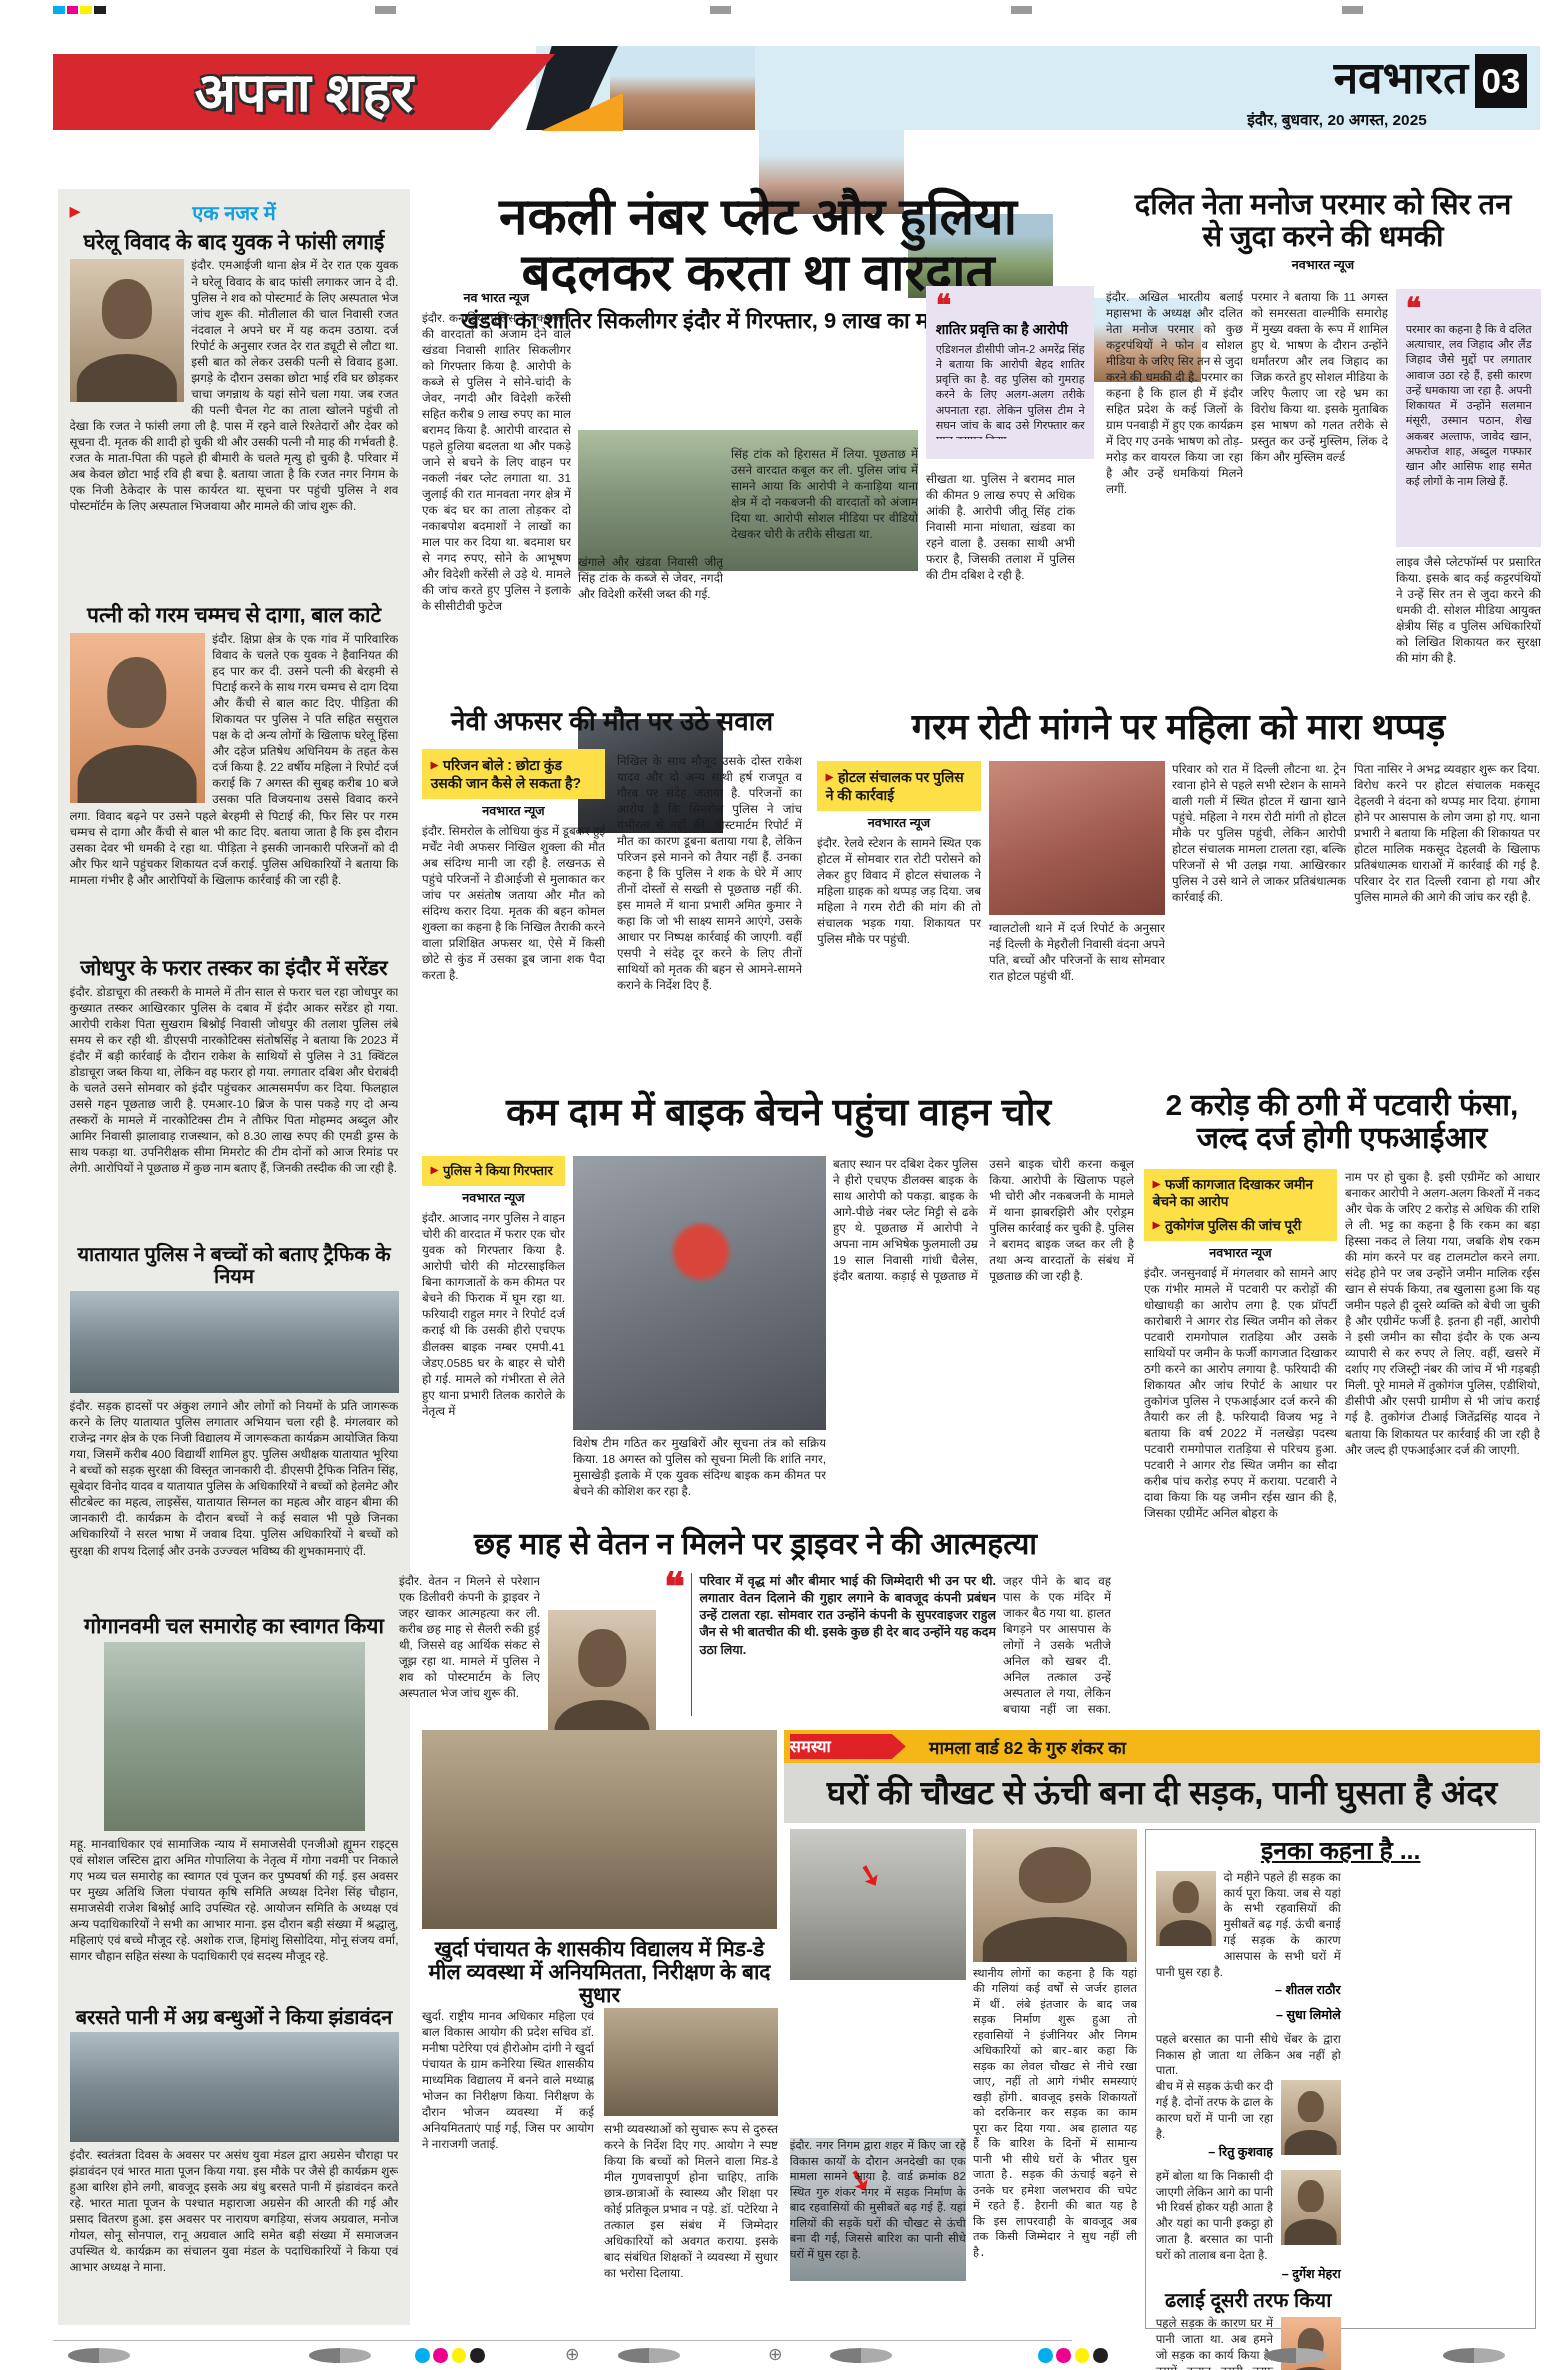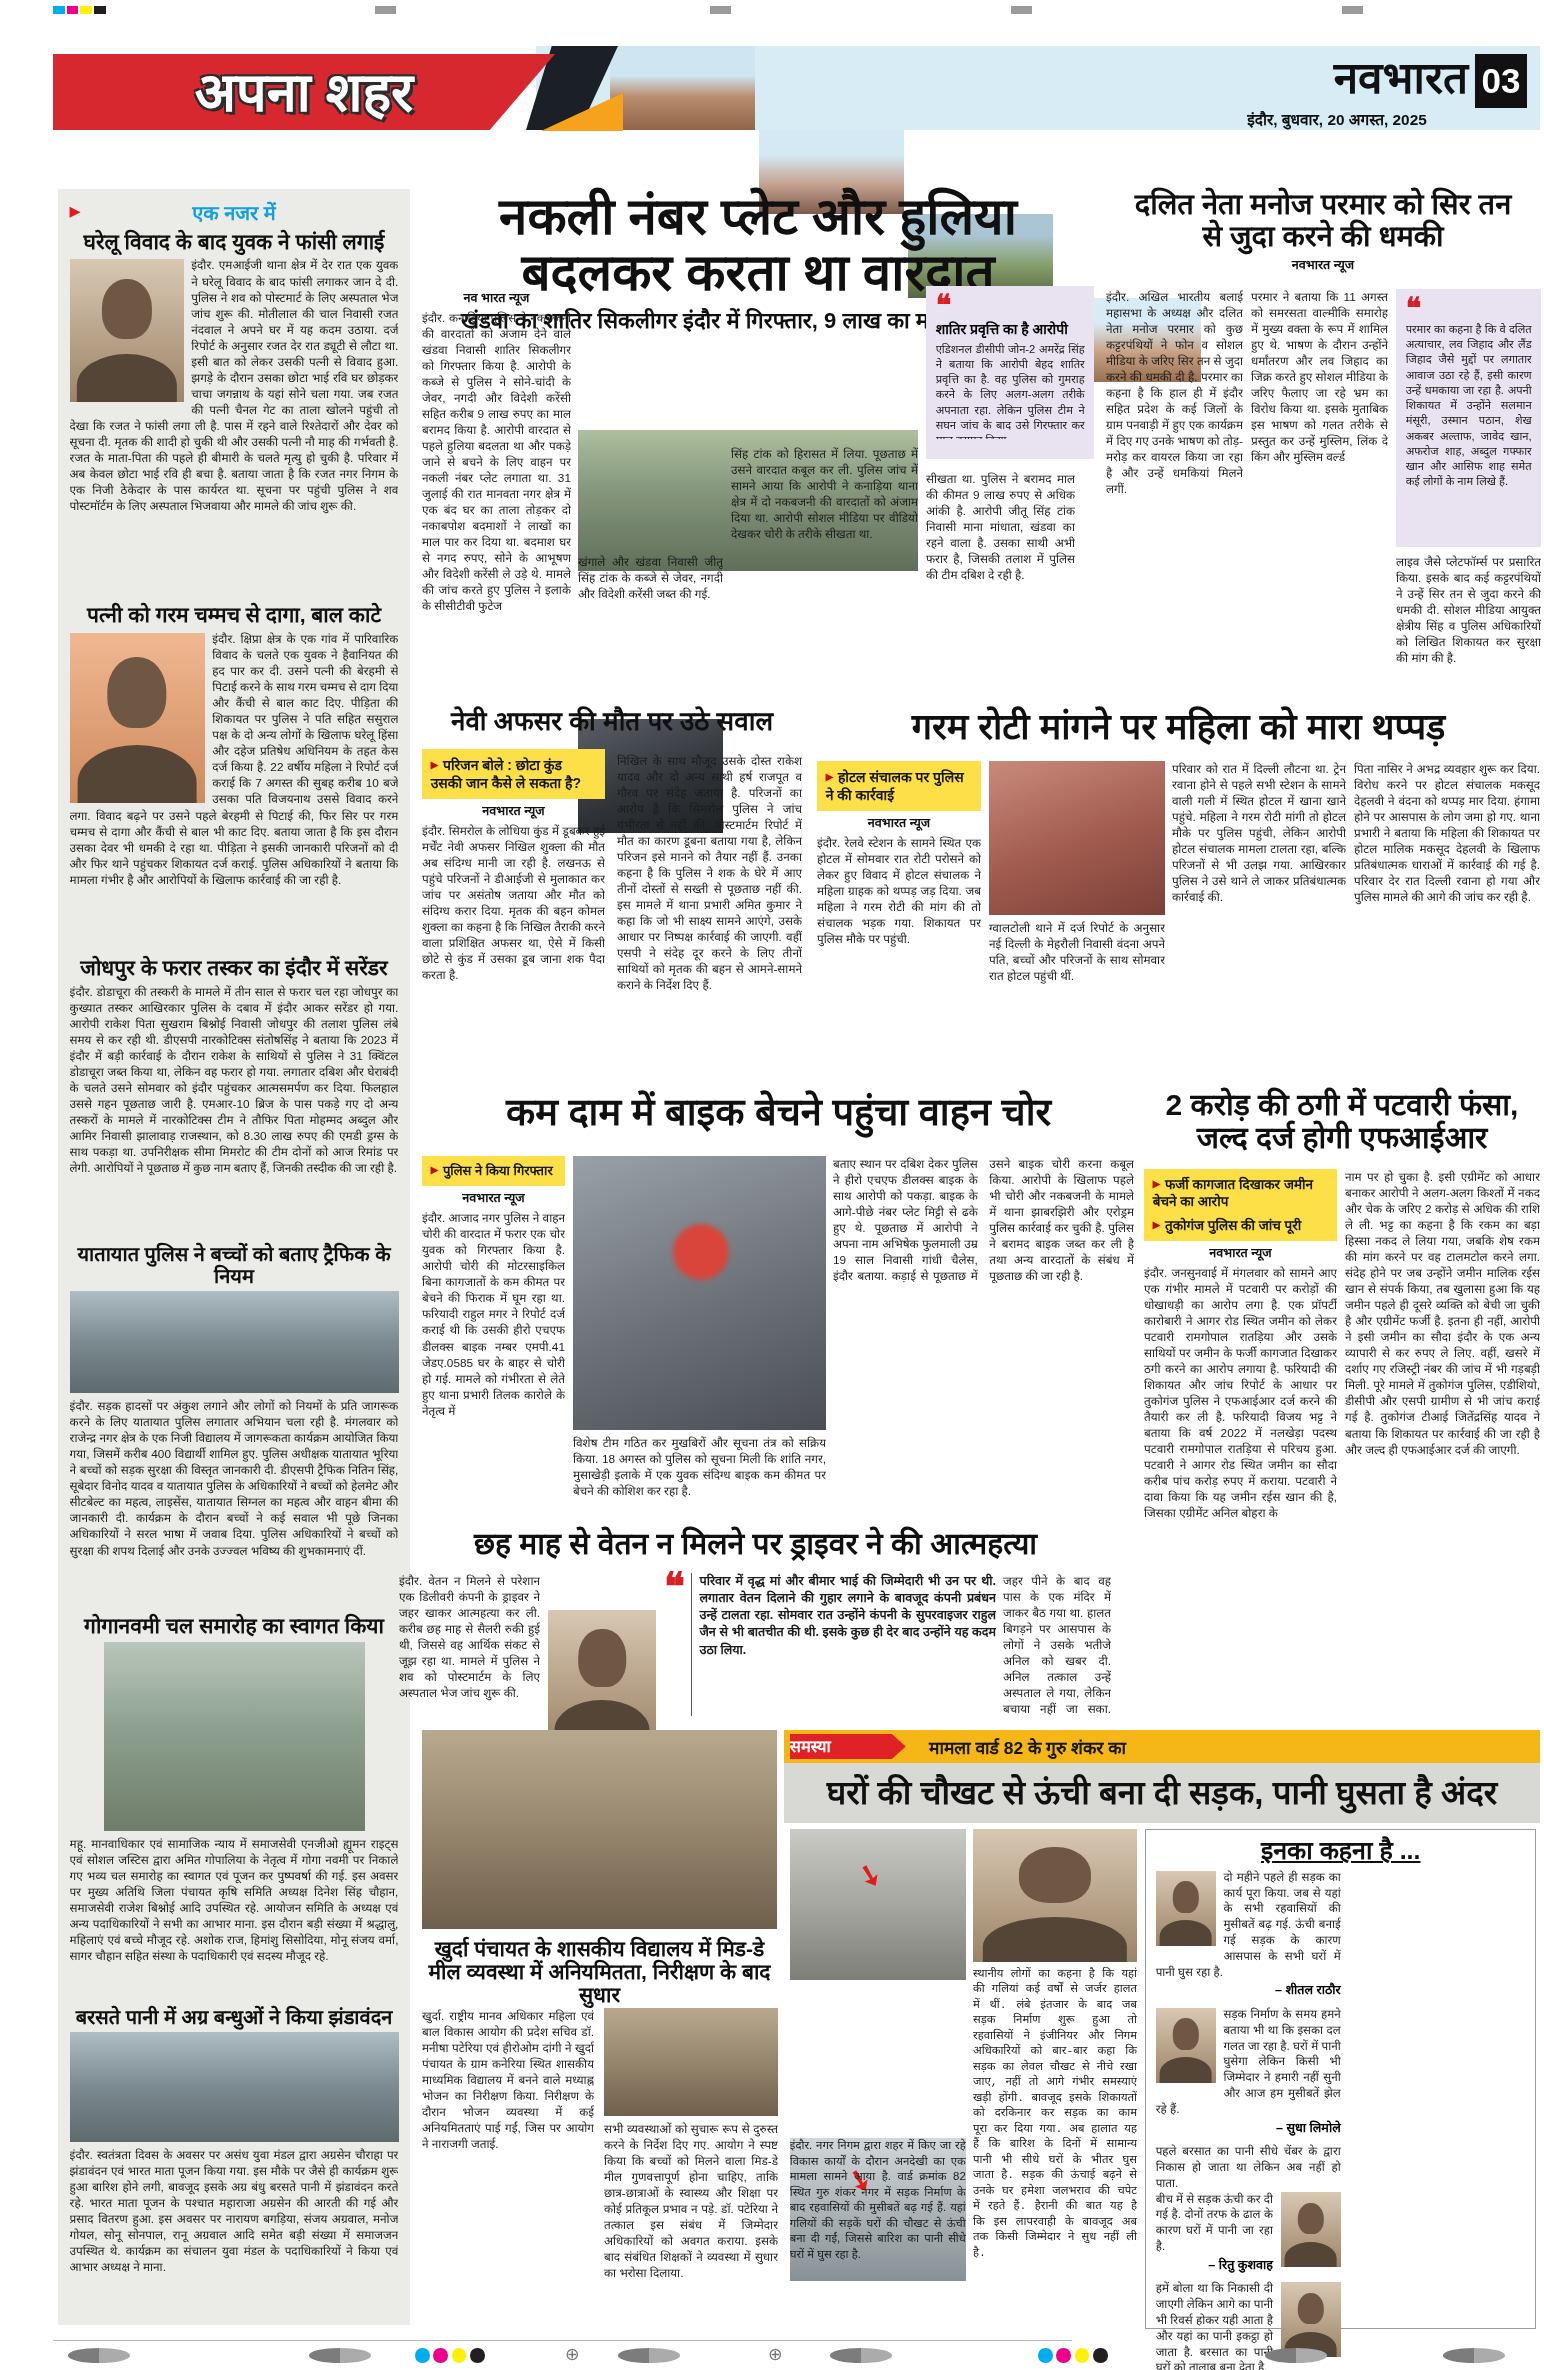--- a/index.html
+++ b/index.html
@@ -248,24 +248,20 @@
       </div>
       <div class="abs" style="left:361px;top:5.8px;width:370px;height:483px;border:1px solid #9a9a9a;background:#fff;padding:7.7px 9.7px;">
         <div class="hd" style="font-size:25px;margin-bottom:3.9px;text-decoration:underline;">इनका कहना है ...</div>
         <div style="display:flex;gap:0;flex-direction:column;">
           <div style="width:50%;">
             <div class="saytxt">
               <span class="ph ph-portrait thumb fl"></span>
               <span>दो महीने पहले ही सड़क का कार्य पूरा किया. जब से यहां के सभी रहवासियों की मुसीबतें बढ़ गई. ऊंची बनाई गई सड़क के कारण आसपास के सभी घरों में पानी घुस रहा है.</span>
             </div>
             <div class="qname">– शीतल राठौर</div>
-            <div class="saytxt">
-              <span class="ph ph-portrait thumb fl"></span>
-              <span>सड़क निर्माण के समय हमने बताया भी था कि इसका दल गलत जा रहा है. घरों में पानी घुसेगा लेकिन किसी भी जिम्मेदार ने हमारी नहीं सुनी और आज हम मुसीबतें झेल रहे हैं.</span>
-            </div>
             <div class="qname">– सुधा लिमोले</div>
             <div class="saytxt">पहले बरसात का पानी सीधे चेंबर के द्वारा निकास हो जाता था लेकिन अब नहीं हो पाता.</div>
           </div>
           <div style="width:50%;">
             <div class="saytxt">
               <span class="ph ph-portrait thumb fr"></span>
               <span>बीच में से सड़क ऊंची कर दी गई है. दोनों तरफ के ढाल के कारण घरों में पानी जा रहा है.</span>
             </div>
             <div class="qname">– रितु कुशवाह</div>
             <div class="saytxt">

